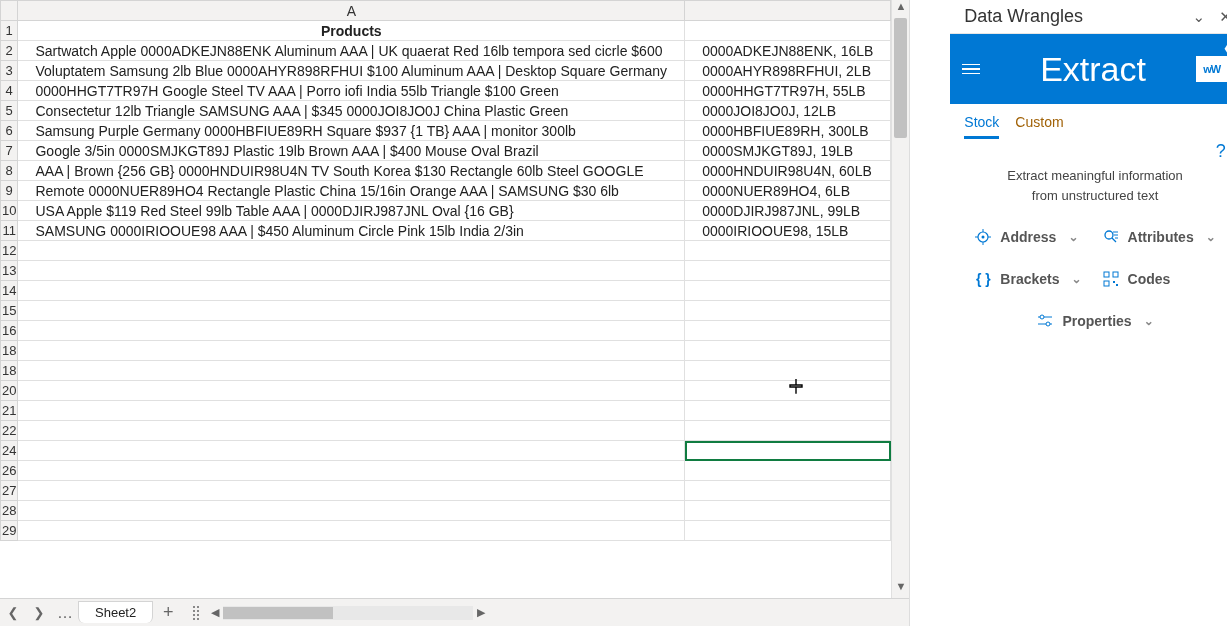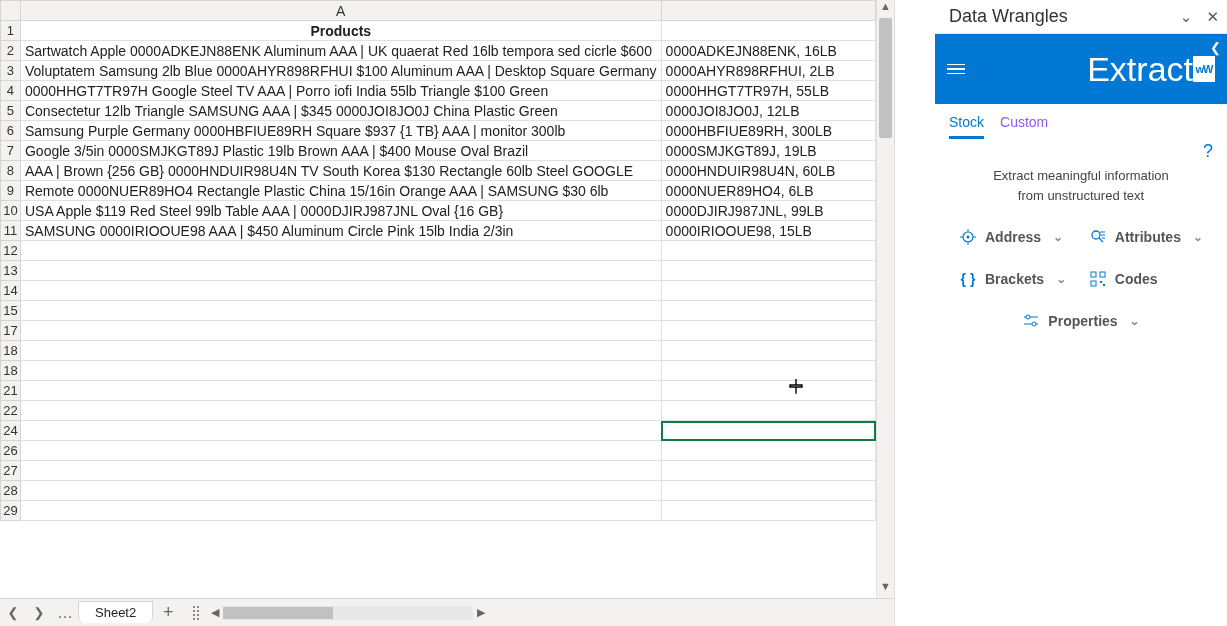--- a/index.html
+++ b/index.html
@@ -45,21 +45,21 @@
   .row-header {
     background: #f3f2f1;
     text-align: center;
     border: 1px solid #d4d4d4;
     width: 20px;
     font-size: 13px;
     color: #333;
   }
   td.cell {
     border: 1px solid #e0e0e0;
-    padding: 1px 4px;
+    padding: 1px 17px;
     height: 20px;
     white-space: nowrap;
     overflow: hidden;
     font-size: 14px;
     margin-top: 25px;
   }
   td.header-cell {
     font-weight: 600;
     text-align: center;
   }
@@ -200,27 +200,27 @@
     gap: 3px;
   }
   .banner-menu span {
     height: 1.5px;
     width: 18px;
     background: #fff;
     display: block;
   }
   .banner-title {
     flex: 1;
-    text-align: right;
+    text-align: center;
     font-size: 34px;
     font-weight: 300;
   }
   .banner-logo {
     background: #fff;
-    width: 22px; height: 26px;
+    width: 32px; height: 26px;
     display: flex;
     align-items: center;
     justify-content: center;
     color: #0078d4;
     font-weight: 600;
     font-size: 11px;
     letter-spacing: -1px;
   }
   .banner-arrow {
     position: absolute;
@@ -235,21 +235,21 @@
     flex-direction: column;
   }
   .panel-tabs {
     display: flex;
     gap: 16px;
     padding: 10px 14px 0 14px;
   }
   .panel-tab {
     padding-bottom: 6px;
     font-size: 14px;
-    color: #8b5cf6;
+    color: #a16207;
     cursor: pointer;
   }
   .panel-tab.active {
     color: #0078d4;
     border-bottom: 3px solid #0078d4;
     font-weight: 500;
   }
   .panel-help {
     text-align: right;
     padding: 2px 14px;
@@ -390,31 +390,36 @@
                 <td class="row-header">14</td>
                 <td class="cell colA"></td>
                 <td class="cell colB"></td>
               </tr>
               <tr>
                 <td class="row-header">15</td>
                 <td class="cell colA"></td>
                 <td class="cell colB"></td>
               </tr>
               <tr>
-                <td class="row-header">17</td>
+                <td class="row-header">16</td>
                 <td class="cell colA"></td>
                 <td class="cell colB"></td>
               </tr>
               <tr>
                 <td class="row-header">18</td>
                 <td class="cell colA"></td>
                 <td class="cell colB"></td>
               </tr>
               <tr>
                 <td class="row-header">18</td>
+                <td class="cell colA"></td>
+                <td class="cell colB"></td>
+              </tr>
+              <tr>
+                <td class="row-header">20</td>
                 <td class="cell colA"></td>
                 <td class="cell colB"></td>
               </tr>
               <tr>
                 <td class="row-header">21</td>
                 <td class="cell colA"></td>
                 <td class="cell colB"></td>
               </tr>
               <tr>
                 <td class="row-header">22</td>

